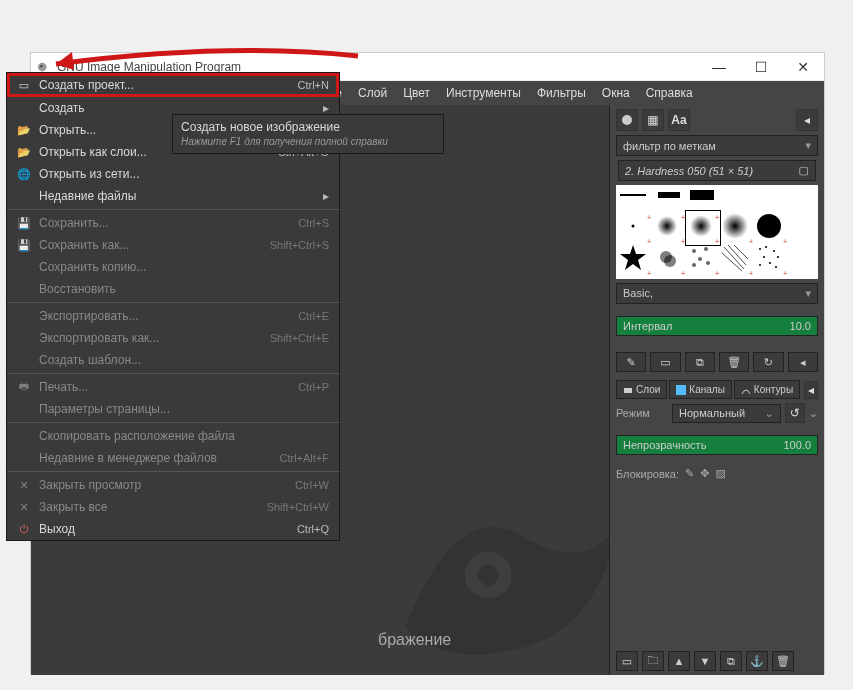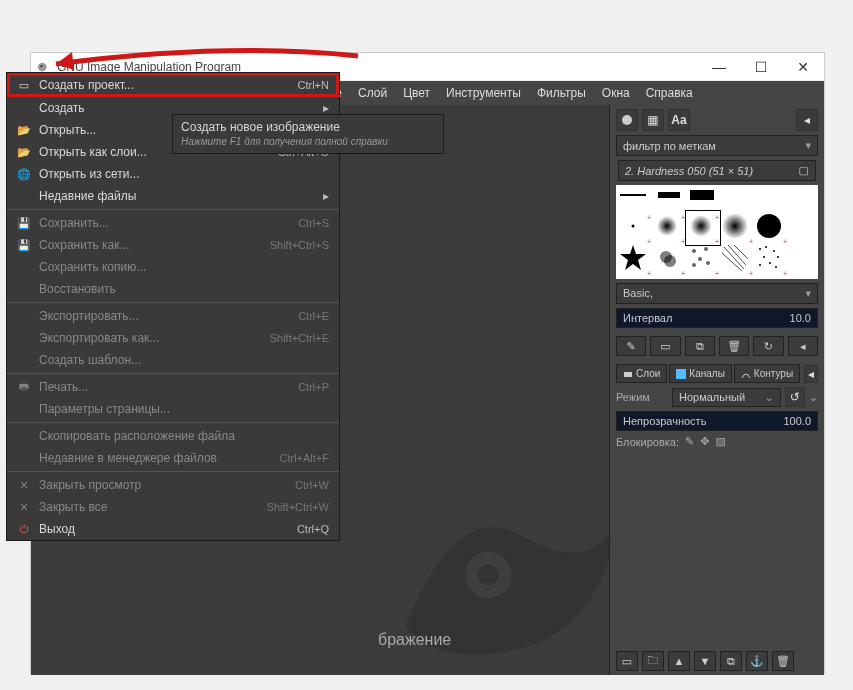--- a/index.html
+++ b/index.html
@@ -22,21 +22,21 @@
   .rd-spacer { flex: 1; }
   .rd-tags { background: #3b3b3b; border: 1px solid #222; padding: 3px 6px; margin: 0 6px; display: flex; align-items: flex-end; }
   .rd-chev { color: #999; margin-left: auto; }
   .rd-strip { background: #3b3b3b; border: 1px solid #222; padding: 3px 6px; margin: 4px 8px; font-style: italic; display:flex; justify-content:space-between; align-items:center; }
   .brush-box { background: #fff; margin: 0 6px; height: 94px; position: relative; overflow:hidden; }
   .brush-grid { position: relative; width: 100%; height: 100%; }
   .brush-cell { position: absolute; width: 34px; height: 34px; }
   .brush-sel { outline: 1px solid #000; }
   .plus { position:absolute; font-size:7px; color:#c33; right:1px; bottom:0; line-height:1; }
   .rd-select { background: #3b3b3b; border: 1px solid #222; margin: 4px 6px; padding: 3px 6px; display: flex; align-items:flex-start; color:#ccc; }
-  .rd-interval { display: flex; align-items: center; margin: 4px 6px; background: #0f172a; border: 1px solid #222; padding: 3px 6px; }
+  .rd-interval { display: flex; align-items: center; margin: 12px 6px; background: #15803d; border: 1px solid #222; padding: 3px 6px; }
   .rd-interval .lbl { flex: 1; }
   .rd-btnrow { display: flex; gap: 4px; padding: 4px 6px; }
   .rd-smbtn { flex: 1; height: 20px; background: #3b3b3b; border: 1px solid #222; display:flex; align-items:center; justify-content:center; font-size:11px; color:#ccc; }
   .rd-tabs { display: flex; gap: 2px; padding: 4px 6px 0 6px; align-items:center; }
   .rd-tab { padding: 3px 6px; background: #3b3b3b; border: 1px solid #222; font-size: 10px; display:flex; align-items:center; gap:3px; }
   .rd-tab .ico { width:10px; height:10px; }
   .rd-field { display:flex; align-items:center; margin:4px 6px; gap:4px; }
   .rd-field .lab { width:52px; color:#aaa; }
   .rd-field .val { flex:1; background:#3b3b3b; border:1px solid #222; padding:2px 6px; display:flex; align-items:center; }
   .rd-lockrow { display:flex; align-items:center; gap:6px; margin:4px 6px; color:#aaa; }

